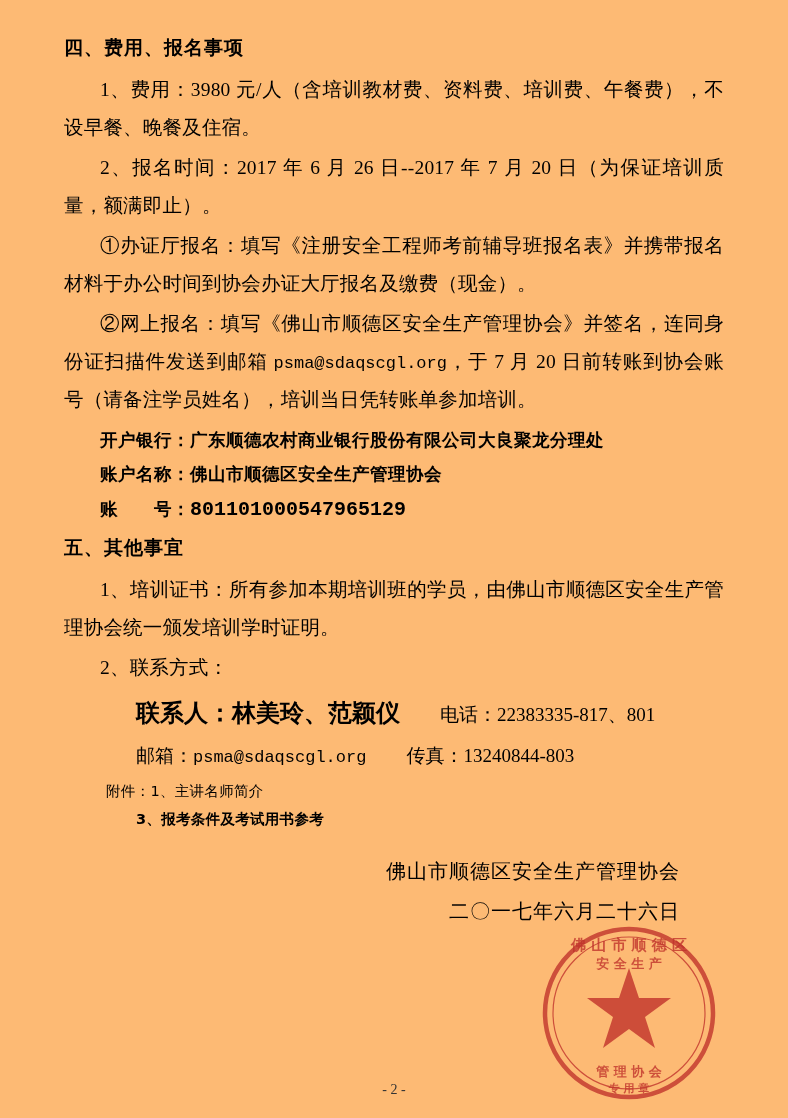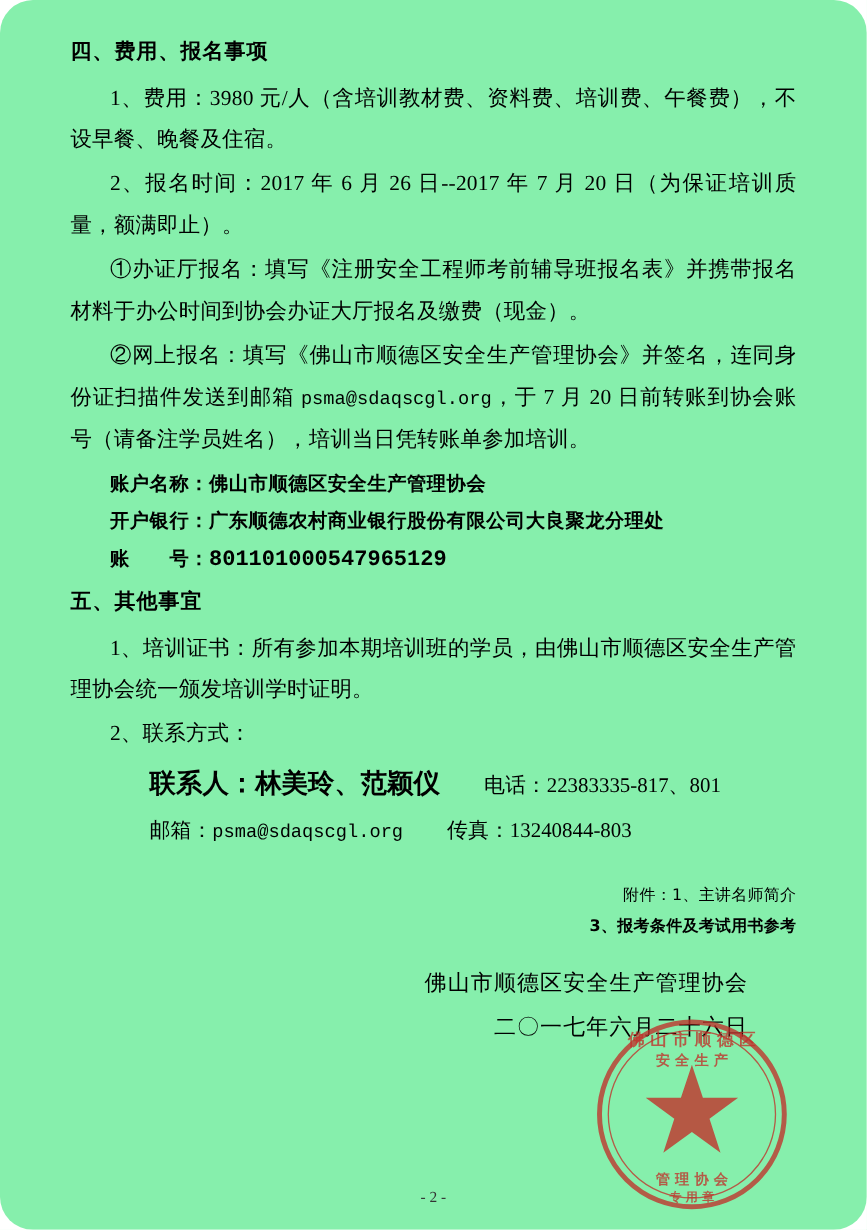--- a/index.html
+++ b/index.html
@@ -9,23 +9,22 @@
   }
   body {
     font-family: "Liberation Serif", serif;
     color: #000000;
   }
   .page {
     position: relative;
     width: 788px;
     height: 1118px;
     margin: 0 auto;
-    background: #86efac;
+    background: #fdba74;
     overflow: hidden;
-    border-radius: 30px;
   }
   .content {
     position: absolute;
     left: 64px;
     top: 34px;
     width: 660px;
   }
   .h-sec {
     font-family: "DejaVu Sans", sans-serif;
     font-weight: bold;
@@ -88,22 +87,21 @@
   }
   .contact-line .mono {
     font-family: "Liberation Mono", monospace;
     font-size: 17px;
   }
   .contact-line .gap {
     display: inline-block;
     width: 40px;
   }
   .attach-block {
-    margin-top: 25px;
-    text-align: right;
+    margin-top: 2px;
   }
   .attach-line {
     font-family: "DejaVu Sans", sans-serif;
     font-size: 14.5px;
     line-height: 1.95;
     letter-spacing: 0.3px;
   }
   .attach-line.l1 { padding-left: 42px; }
   .attach-line.l2 { padding-left: 72px; }
   .attach-line.l3 { padding-left: 72px; }
@@ -148,22 +146,22 @@
 
     <div class="h-sec">四、费用、报名事项</div>
 
     <p class="p indent">1、费用：3980 元/人（含培训教材费、资料费、培训费、午餐费），不设早餐、晚餐及住宿。</p>
     <p class="p indent">2、报名时间：2017 年 6 月 26 日--2017 年 7 月 20 日（为保证培训质量，额满即止）。</p>
     <p class="p indent">①办证厅报名：填写《注册安全工程师考前辅导班报名表》并携带报名材料于办公时间到协会办证大厅报名及缴费（现金）。</p>
 
     <p class="p indent"><span>②网上报名：填写《佛山市顺德区安全生产管理协会》并签名，连同身份证扫描件发送到邮箱 </span><span class="mono">psma@sdaqscgl.org</span><span>，于 7 月 20 日前转账到协会账号（请备注学员姓名），培训当日凭转账单参加培训。</span></p>
 
     <div class="bank-block">
+      <div class="bank-line"><span class="lbl">开户银行：</span><span class="val">广东顺德农村商业银行股份有限公司大良聚龙分理处</span></div>
       <div class="bank-line"><span class="lbl">账户名称：</span><span class="val">佛山市顺德区安全生产管理协会</span></div>
-      <div class="bank-line"><span class="lbl">开户银行：</span><span class="val">广东顺德农村商业银行股份有限公司大良聚龙分理处</span></div>
       <div class="bank-line"><span class="lbl">账　　号：</span><span class="valnum">801101000547965129</span></div>
     </div>
 
     <div class="h-sec">五、其他事宜</div>
 
     <p class="p indent">1、培训证书：所有参加本期培训班的学员，由佛山市顺德区安全生产管理协会统一颁发培训学时证明。</p>
     <p class="p indent">2、联系方式：</p>
 
     <div class="contact-line"><span class="bold">联系人：</span><span class="bold">林美玲、范颖仪</span><span class="gap"></span><span>电话：</span><span>22383335-817、801</span></div>
 

